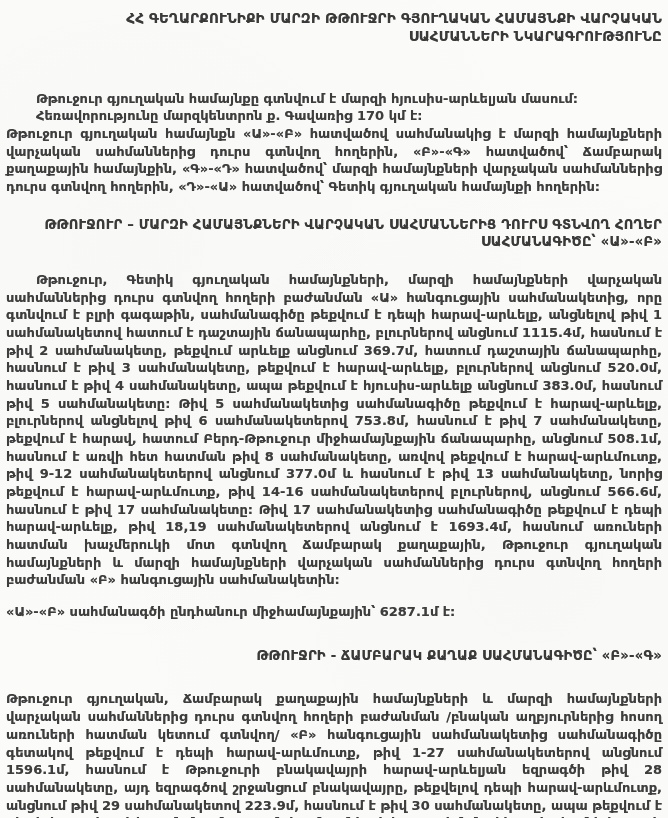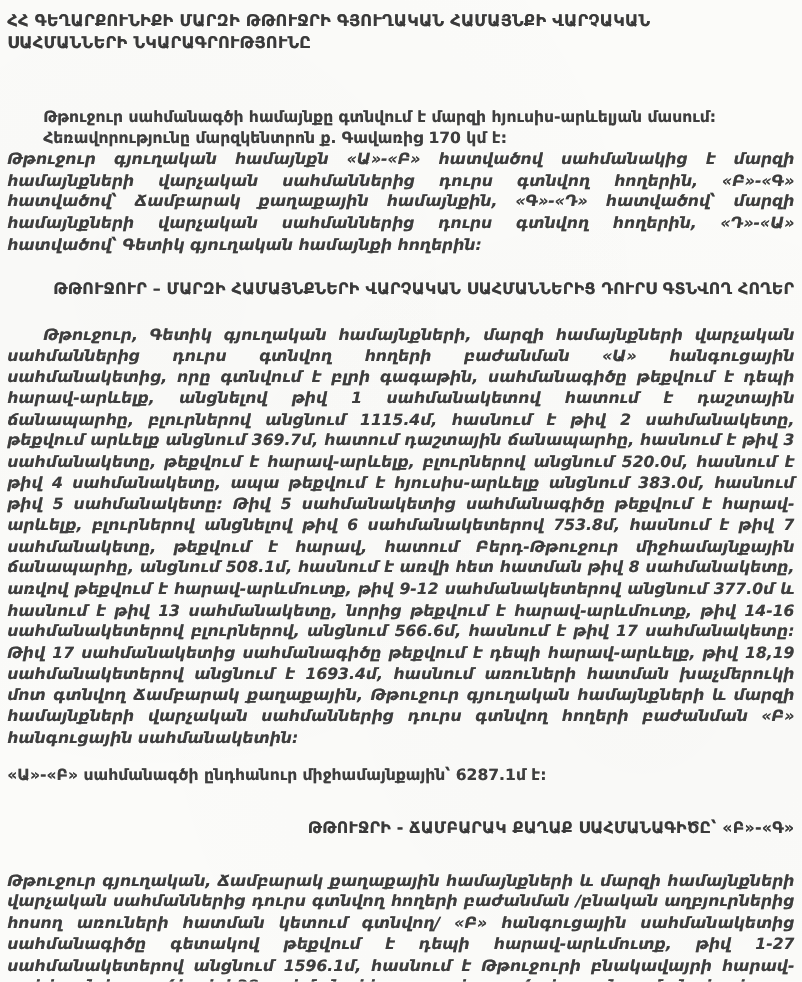--- a/index.html
+++ b/index.html
@@ -20,21 +20,21 @@
     position: relative;
     width: 656px;
     height: 802px;
     padding: 8px 6px;
     background:
       radial-gradient(circle at 20% 30%, rgba(0,0,0,0.012), transparent 60%),
       radial-gradient(circle at 80% 70%, rgba(0,0,0,0.012), transparent 60%),
       #fbfbf9;
   }
   .doc-title {
-    text-align: left;
+    text-align: right;
     font-size: 13.5px;
     line-height: 1.32;
     letter-spacing: 0.2px;
     color: #3a3a3a;
     text-shadow: 0 0 0.5px rgba(55,55,55,0.55);
     margin: 2px 0 0 0;
   }
   .spacer-after-title { height: 44px; }
   .intro-line {
     font-size: 13px;
@@ -42,21 +42,20 @@
     text-indent: 30px;
     margin: 0;
     text-shadow: 0 0 0.4px rgba(55,55,55,0.5);
   }
   .para {
     font-size: 13px;
     line-height: 1.36;
     text-align: justify;
     margin: 0;
     text-shadow: 0 0 0.4px rgba(55,55,55,0.5);
-    font-style: italic;
   }
   .para.indent-first { text-indent: 30px; }
   .section-heading {
     text-align: right;
     font-size: 13.2px;
     line-height: 1.34;
     letter-spacing: 0.2px;
     color: #3a3a3a;
     text-shadow: 0 0 0.5px rgba(55,55,55,0.55);
     margin: 0;
@@ -76,29 +75,30 @@
 
 <div class="page">
 
   <div class="doc-title">
     <div>ՀՀ ԳԵՂԱՐՔՈՒՆԻՔԻ ՄԱՐԶԻ ԹԹՈՒՋՐԻ  ԳՅՈՒՂԱԿԱՆ ՀԱՄԱՅՆՔԻ ՎԱՐՉԱԿԱՆ</div>
     <div>ՍԱՀՄԱՆՆԵՐԻ ՆԿԱՐԱԳՐՈՒԹՅՈՒՆԸ</div>
   </div>
 
   <div class="spacer-after-title"></div>
 
-  <p class="intro-line">Թթուջուր սահմանագծի համայնքը գտնվում է մարզի հյուսիս-արևելյան մասում:</p>
+  <p class="intro-line">Թթուջուր գյուղական համայնքը գտնվում է մարզի հյուսիս-արևելյան մասում:</p>
   <p class="intro-line">Հեռավորությունը մարզկենտրոն ք. Գավառից   170  կմ է:</p>
 
   <p class="para">Թթուջուր գյուղական համայնքն «Ա»-«Բ» հատվածով սահմանակից է մարզի համայնքների վարչական սահմաններից դուրս գտնվող հողերին, «Բ»-«Գ» հատվածով՝ Ճամբարակ քաղաքային համայնքին, «Գ»-«Դ» հատվածով՝ մարզի համայնքների վարչական սահմաններից դուրս գտնվող հողերին, «Դ»-«Ա» հատվածով՝ Գետիկ գյուղական համայնքի հողերին:</p>
 
   <div class="gap-md"></div>
 
   <div class="section-heading">
     <div>ԹԹՈՒՋՈՒՐ – ՄԱՐԶԻ ՀԱՄԱՅՆՔՆԵՐԻ ՎԱՐՉԱԿԱՆ ՍԱՀՄԱՆՆԵՐԻՑ ԴՈՒՐՍ ԳՏՆՎՈՂ ՀՈՂԵՐ</div>
+    <div>ՍԱՀՄԱՆԱԳԻԾԸ՝  «Ա»-«Բ»</div>
   </div>
 
   <div class="gap-md"></div>
 
   <p class="para indent-first">Թթուջուր, Գետիկ գյուղական համայնքների, մարզի համայնքների վարչական սահմաններից դուրս գտնվող հողերի բաժանման «Ա» հանգուցային սահմանակետից, որը գտնվում է բլրի գագաթին, սահմանագիծը թեքվում է դեպի հարավ-արևելք, անցնելով թիվ 1 սահմանակետով հատում է դաշտային ճանապարհը, բլուրներով անցնում 1115.4մ, հասնում է թիվ 2 սահմանակետը, թեքվում արևելք  անցնում 369.7մ, հատում դաշտային ճանապարհը, հասնում է թիվ 3 սահմանակետը, թեքվում է հարավ-արևելք, բլուրներով անցնում 520.0մ, հասնում է թիվ 4 սահմանակետը, ապա թեքվում է հյուսիս-արևելք անցնում 383.0մ, հասնում  թիվ 5 սահմանակետը: Թիվ 5 սահմանակետից սահմանագիծը թեքվում է հարավ-արևելք, բլուրներով անցնելով թիվ 6 սահմանակետերով 753.8մ, հասնում է թիվ 7 սահմանակետը, թեքվում է հարավ, հատում Բերդ-Թթուջուր միջհամայնքային ճանապարհը, անցնում 508.1մ, հասնում է առվի հետ հատման թիվ 8 սահմանակետը, առվով թեքվում է հարավ-արևմուտք, թիվ 9-12 սահմանակետերով անցնում 377.0մ  և հասնում է թիվ 13 սահմանակետը, նորից թեքվում է հարավ-արևմուտք, թիվ 14-16 սահմանակետերով բլուրներով, անցնում 566.6մ, հասնում է թիվ 17 սահմանակետը: Թիվ 17 սահմանակետից սահմանագիծը թեքվում է դեպի հարավ-արևելք, թիվ 18,19 սահմանակետերով անցնում է 1693.4մ, հասնում առուների հատման խաչմերուկի մոտ գտնվող Ճամբարակ քաղաքային, Թթուջուր գյուղական համայնքների և  մարզի համայնքների վարչական սահմաններից դուրս գտնվող հողերի բաժանման «Բ» հանգուցային սահմանակետին:</p>
 
   <div class="gap-sm"></div>
 
   <p class="length-line">«Ա»-«Բ» սահմանագծի ընդհանուր միջհամայնքային՝   6287.1մ է:</p>
 

